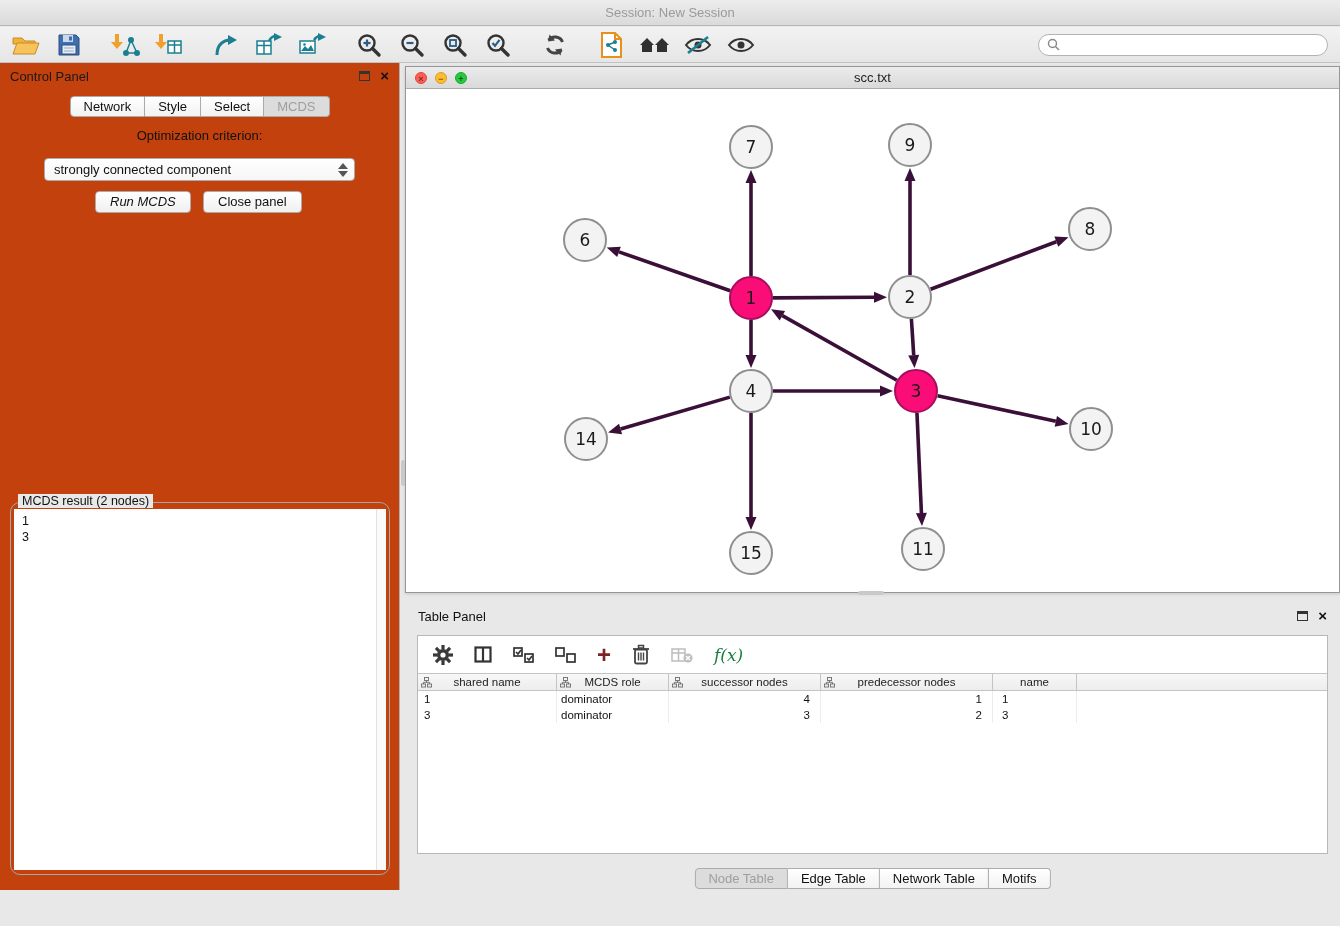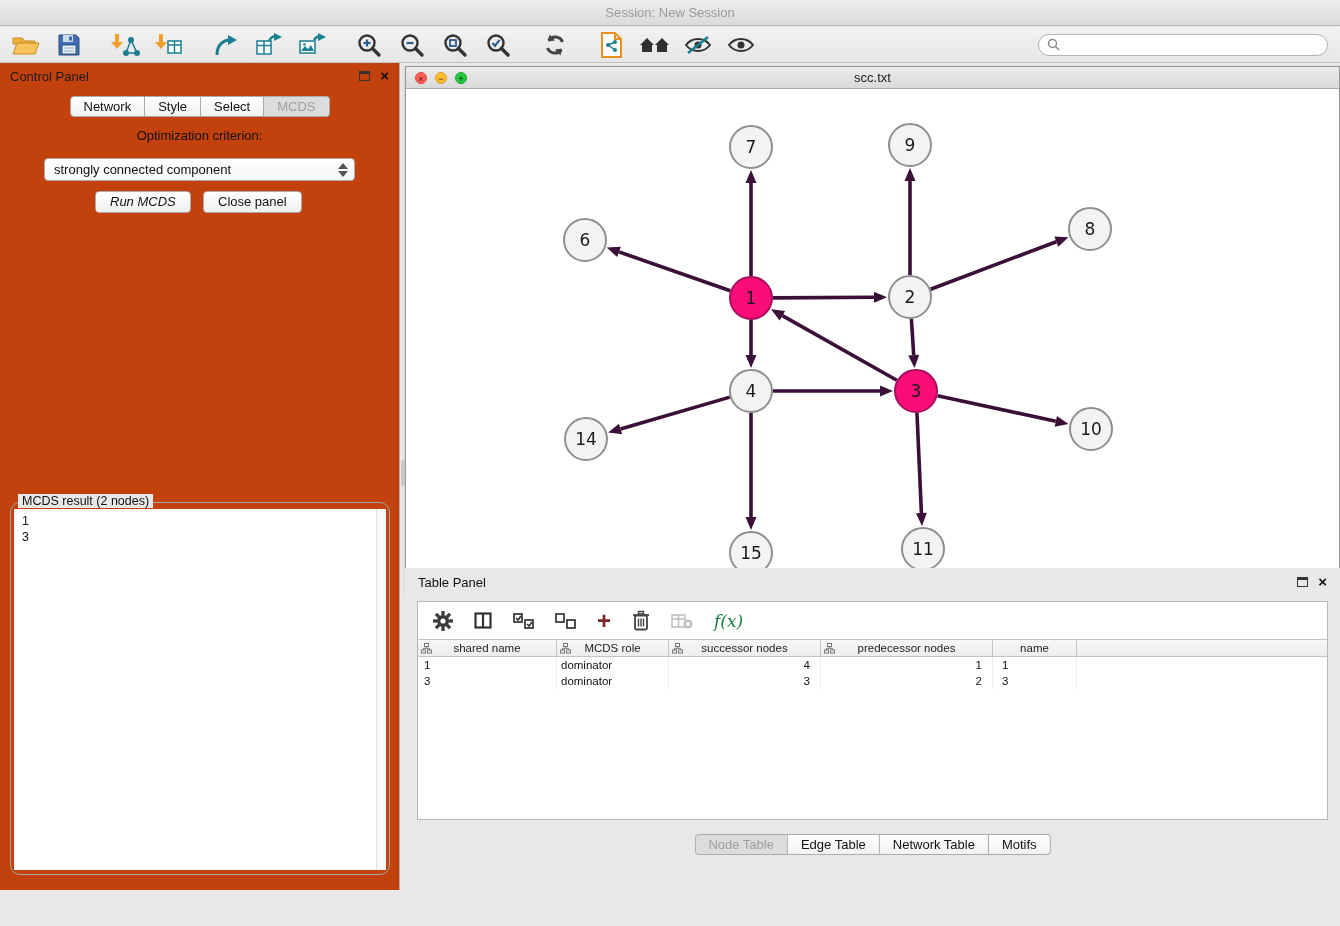--- a/index.html
+++ b/index.html
@@ -82,21 +82,21 @@
   .light.yellow { background:#febc2e; border:1px solid #d89e24; }
   .light.green { background:#28c840; border:1px solid #1aab29; }
   .net-canvas { position:absolute; left:0; top:23px; width:933px; height:502px; background:#fff; }
 
   .split-notch-v { position:absolute; left:401px; top:460px; width:4px; height:26px;
     background:#c9c9c9; border-radius:2px; }
   .split-notch-h { position:absolute; left:858px; top:591px; width:26px; height:4px;
     background:#c9c9c9; border-radius:2px; }
 
   
-  .table-panel { position:absolute; left:405px; top:568px; width:935px; height:297px; background:#e8e8e8; }
+  .table-panel { position:absolute; left:405px; top:602px; width:935px; height:297px; background:#e8e8e8; }
   .tp-header { height:28px; display:flex; align-items:center; padding:0 13px; font-size:13px; }
   .tp-header .spacer { flex:1; }
   .table-card { position:absolute; left:12px; top:33px; width:911px; height:219px;
     background:#fff; border:1px solid #b8b8b8; }
   .tc-toolbar { height:37px; display:flex; align-items:center; gap:21px; padding-left:15px; }
   .tc-icon { display:flex; align-items:center; justify-content:center; cursor:default; }
   .plus-glyph { font-size:24px; font-weight:bold; color:#7a2424; line-height:20px; }
   .fx-label { font-family:"DejaVu Serif","Liberation Serif",serif; font-style:italic;
     font-size:17px; color:#15803d; }
   .thead { display:flex; height:18px; border-top:1px solid #c4c4c4; border-bottom:1px solid #c4c4c4;

